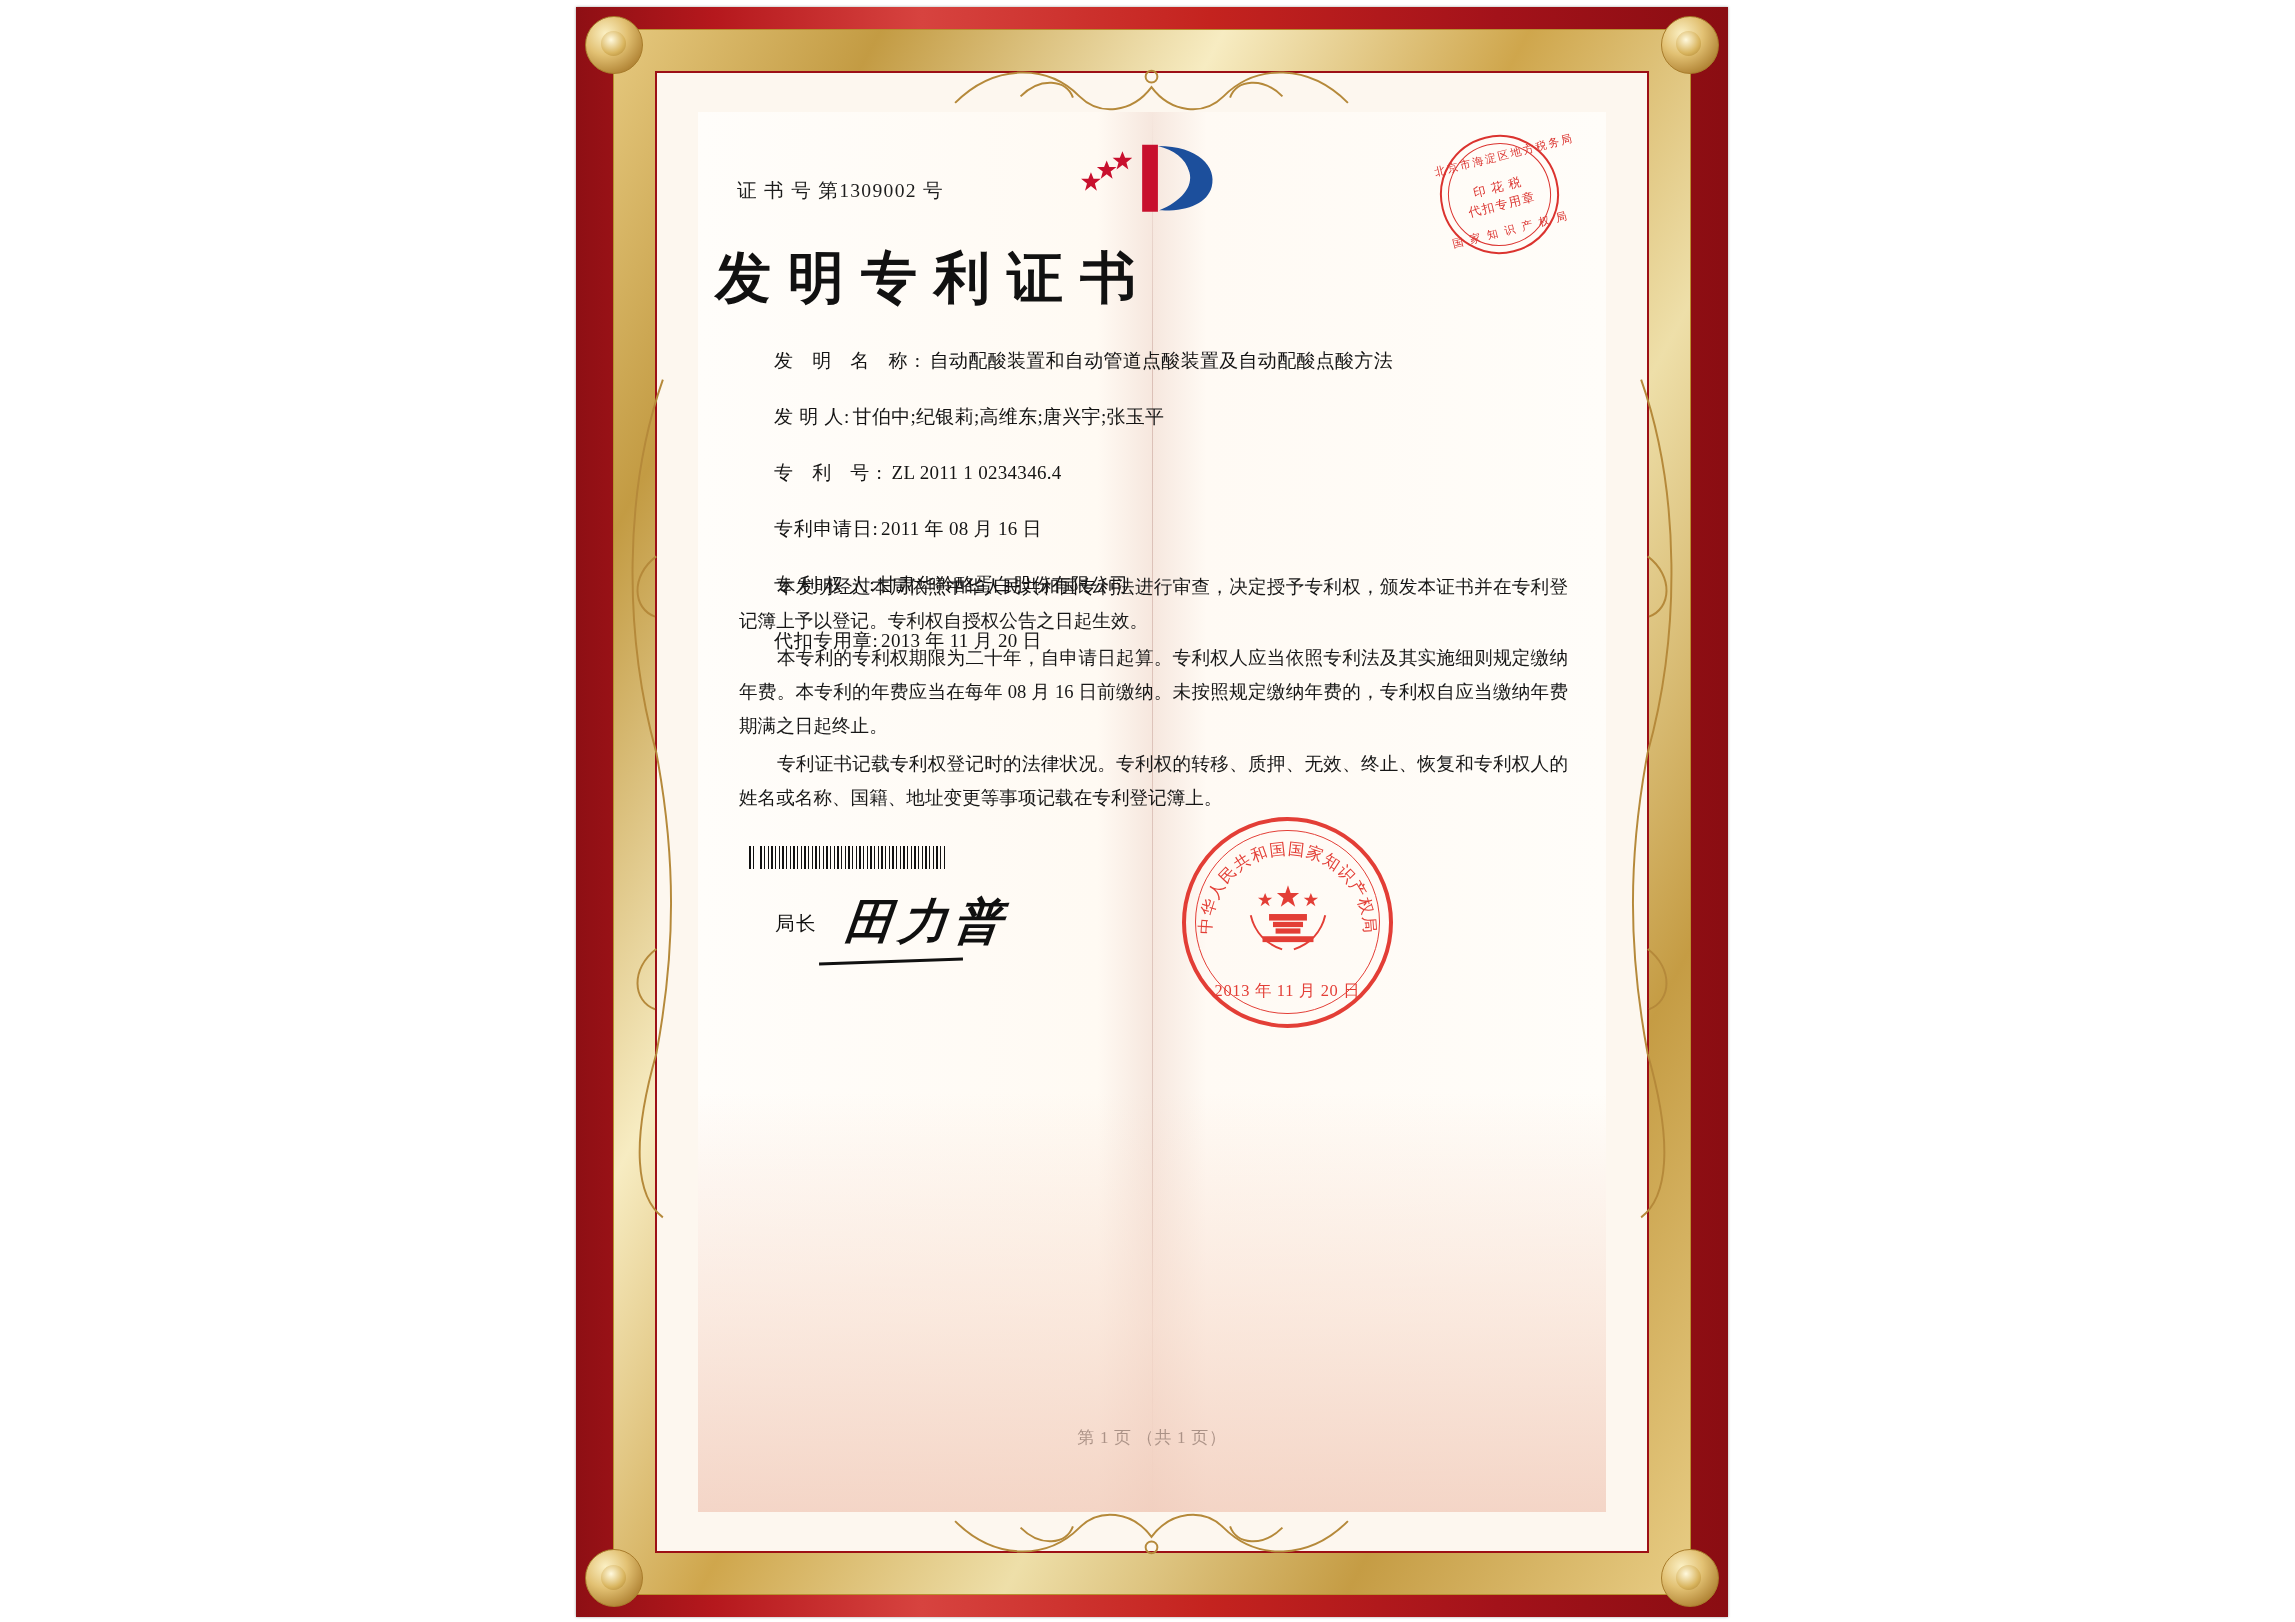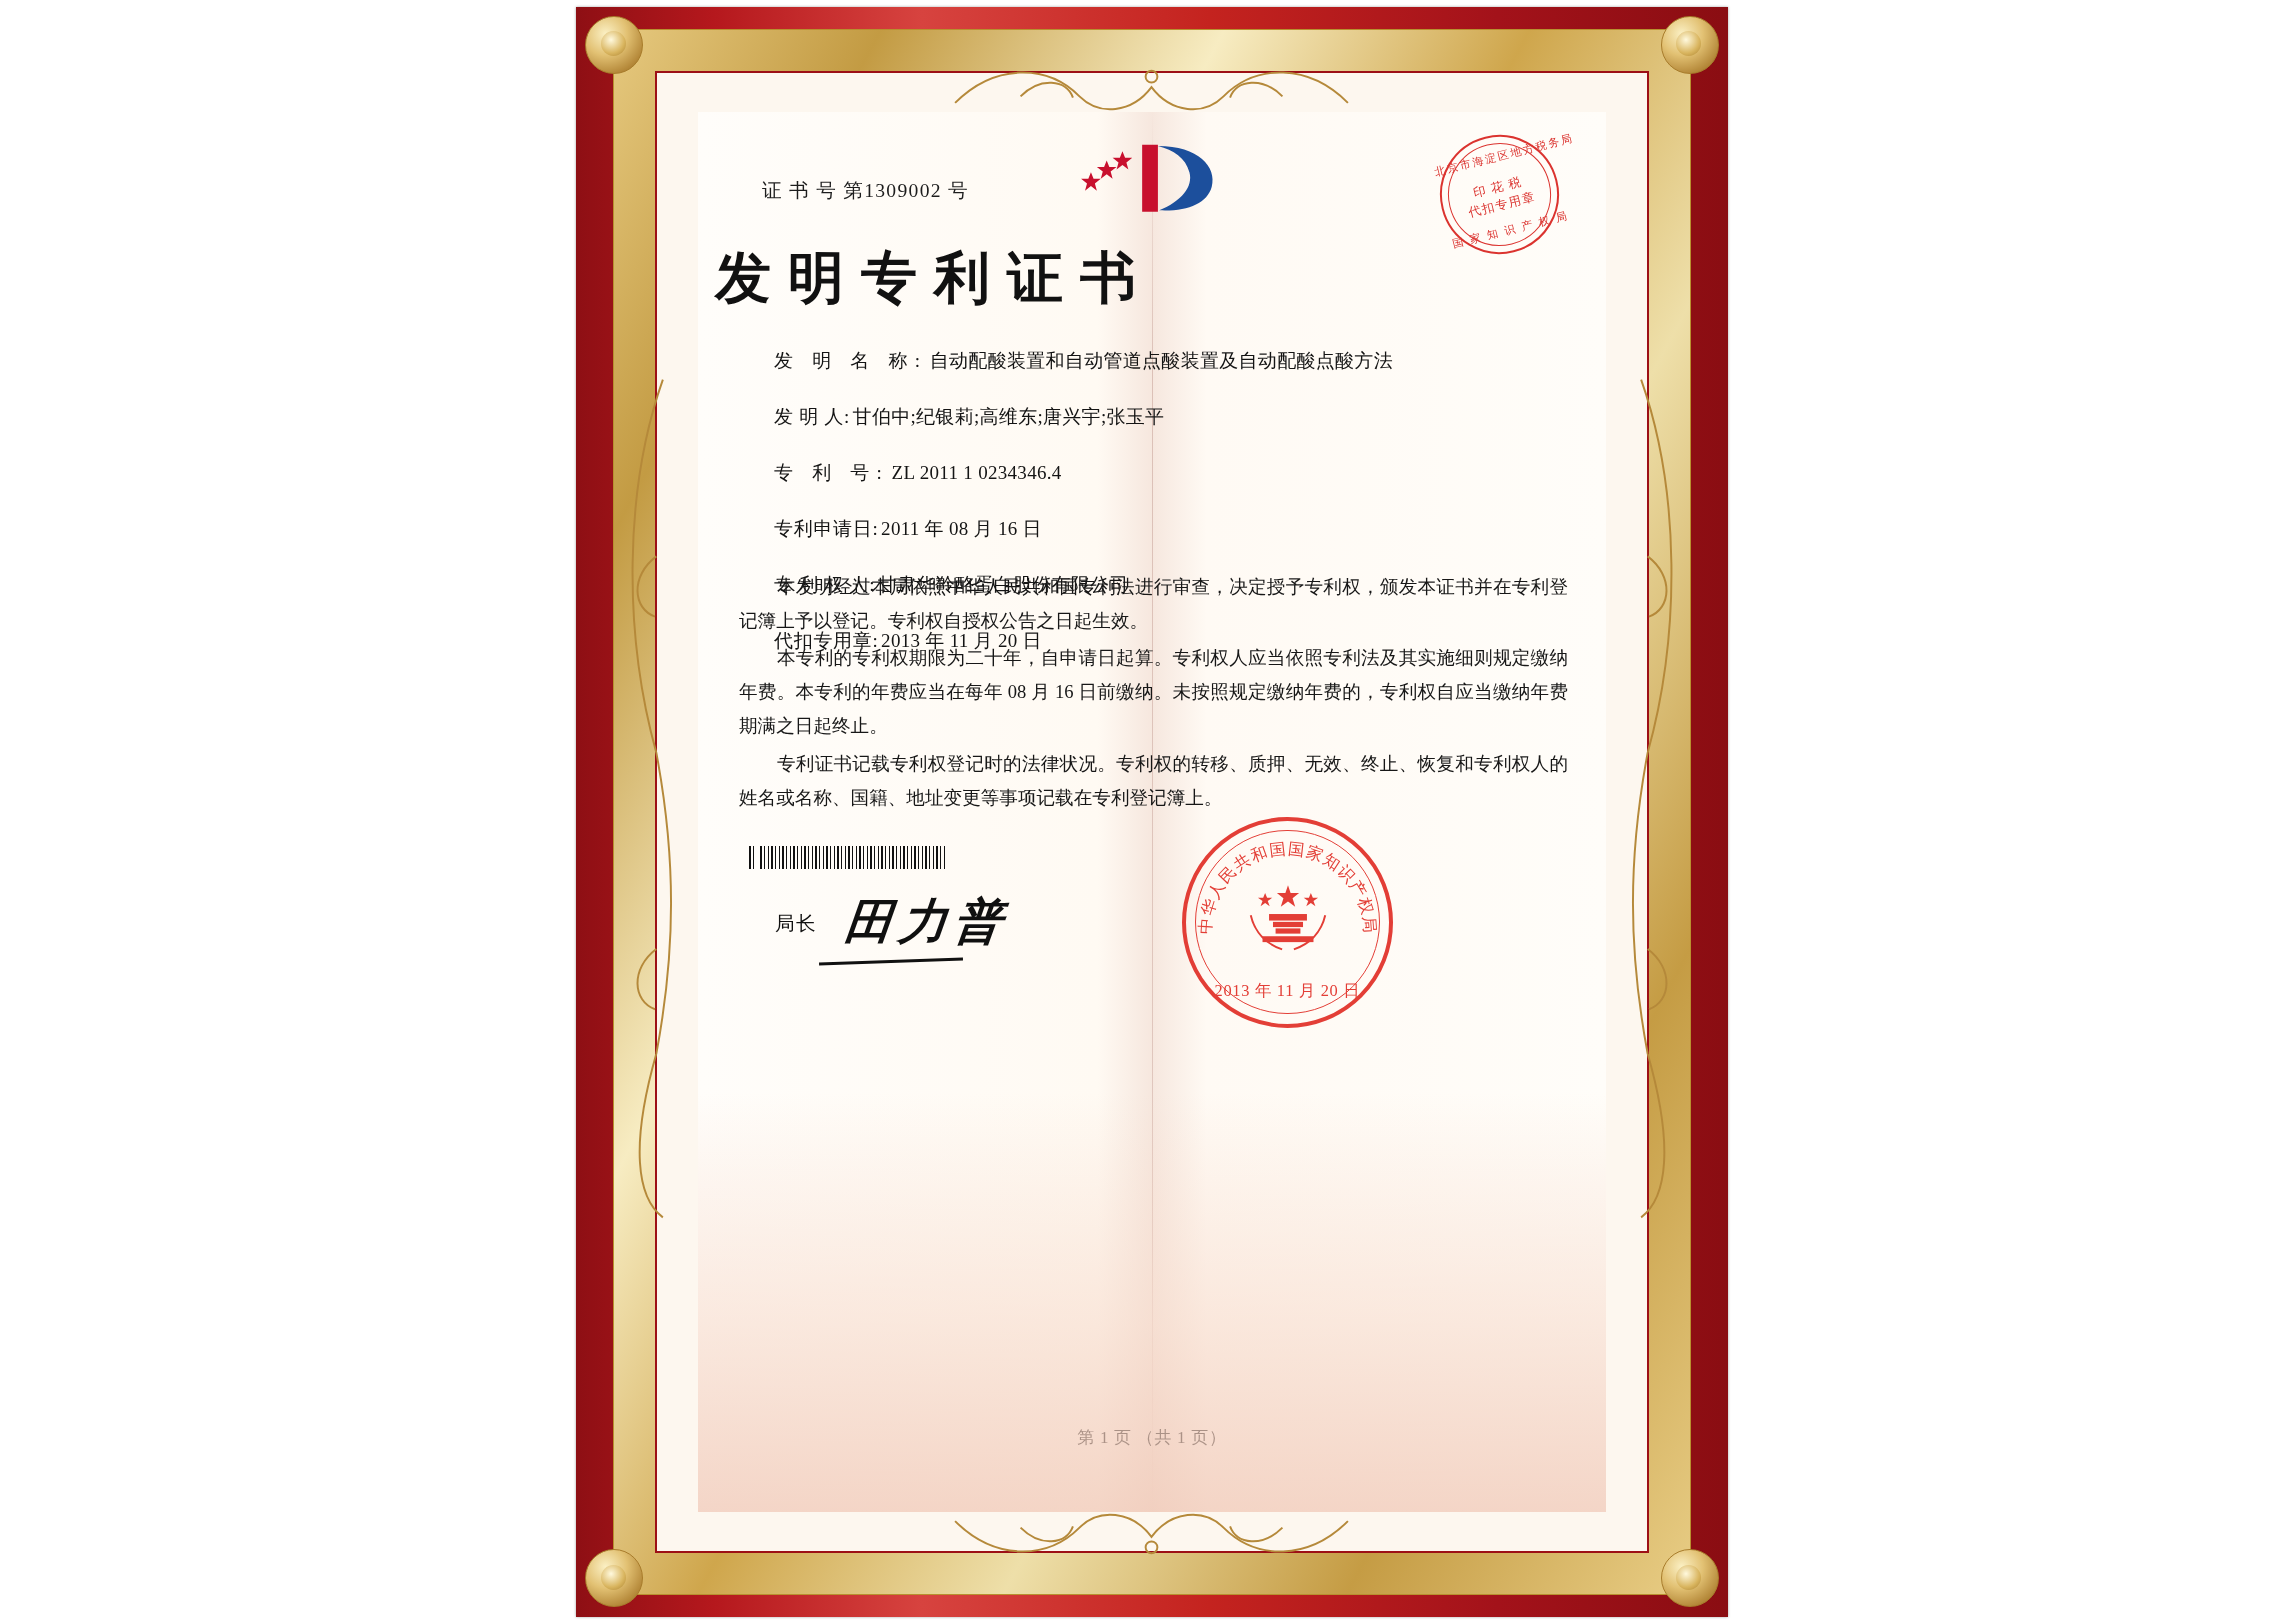--- a/index.html
+++ b/index.html
@@ -118,21 +118,20 @@
 
   
   .cert-no {
     position: absolute;
     left: 39px;
     top: 65px;
     font-size: 19.6px;
     letter-spacing: 1.3px;
     color: #1d1d1d;
     white-space: nowrap;
-    margin-left: 25px;
   }
 
   .logo {
     position: absolute;
     left: 50%;
     top: 26px;
     transform: translateX(-50%);
     width: 151px;
     height: 79px;
   }

